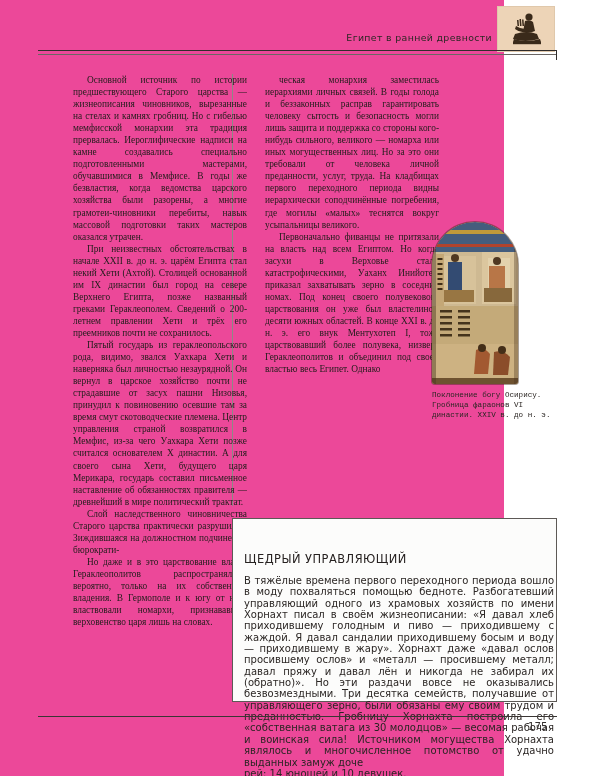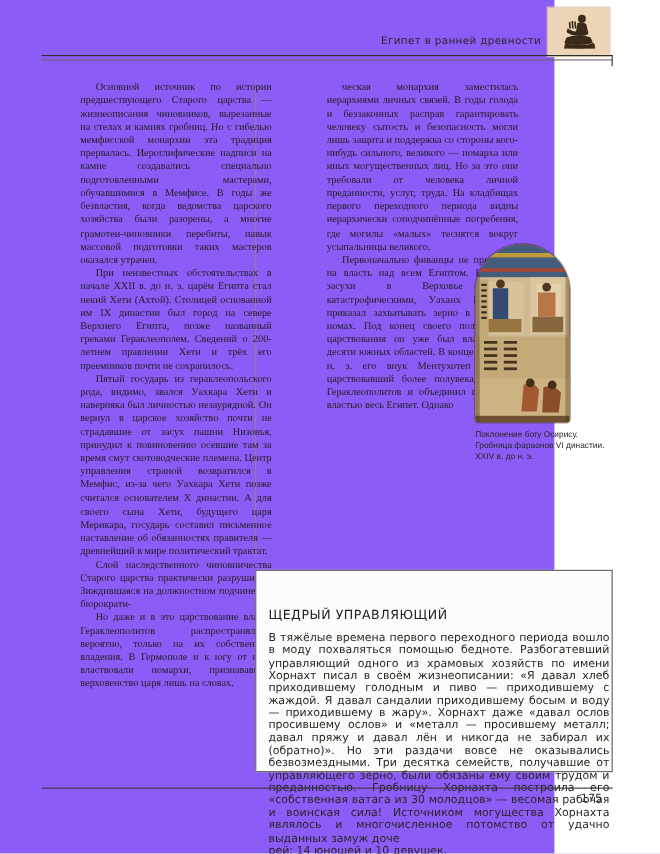--- a/index.html
+++ b/index.html
@@ -13,21 +13,21 @@
     position: relative;
     font-family: "Liberation Serif", serif;
     color: #231f1d;
     overflow: hidden;
   }
 
   .page {
     position: absolute;
     left: 0; top: 0;
     width: 504px; height: 776px;
-    background: #8b5cf6;
+    background: #ec4899;
   }
 
   
   .header-zone {
     position: absolute;
     left: 0; top: 0;
     width: 600px; height: 56px;
   }
   .header-title {
     position: absolute;
@@ -84,21 +84,21 @@
   .col p { margin: 0; text-indent: 14px; }
 
   .col-left {
     left: 44px;
     top: 74px;
     width: 174px;
     height: 620px;
     overflow: hidden;
   }
   .col-right {
-    left: 268px;
+    left: 236px;
     top: 74px;
     width: 174px;
     height: 430px;
     overflow: hidden;
   }
 
   .col-divider {
     position: absolute;
     left: 232px; top: 74px;
     width: 0; height: 432px;
@@ -127,21 +127,21 @@
     background: #6b4a2e;
     position: relative;
     box-shadow: 0 0 0 1px rgba(60,40,22,0.45);
   }
   .fig-img svg { display:block; }
   .fig-caption {
     position: absolute;
     left: 432px;
     top: 390px;
     width: 120px;
-    font-family: Liberation Sans, sans-serif;
+    font-family: Liberation Mono, monospace;
     font-size: 7.6px;
     line-height: 10.2px;
     color: #2b2623;
   }
 
   
   .sidebox {
     position: absolute;
     left: 232px;
     top: 518px;

